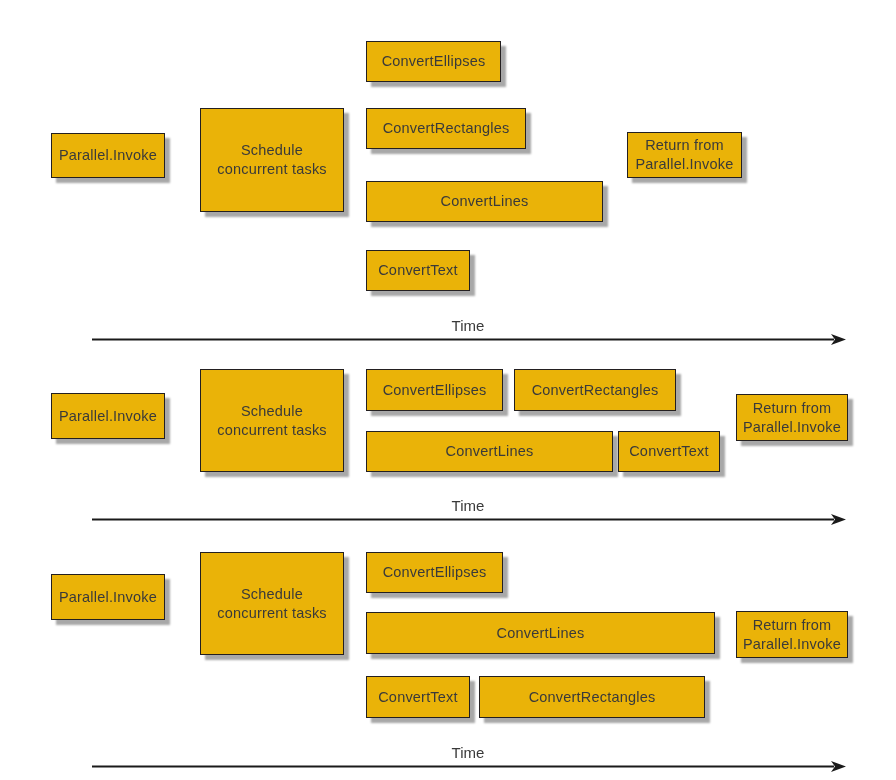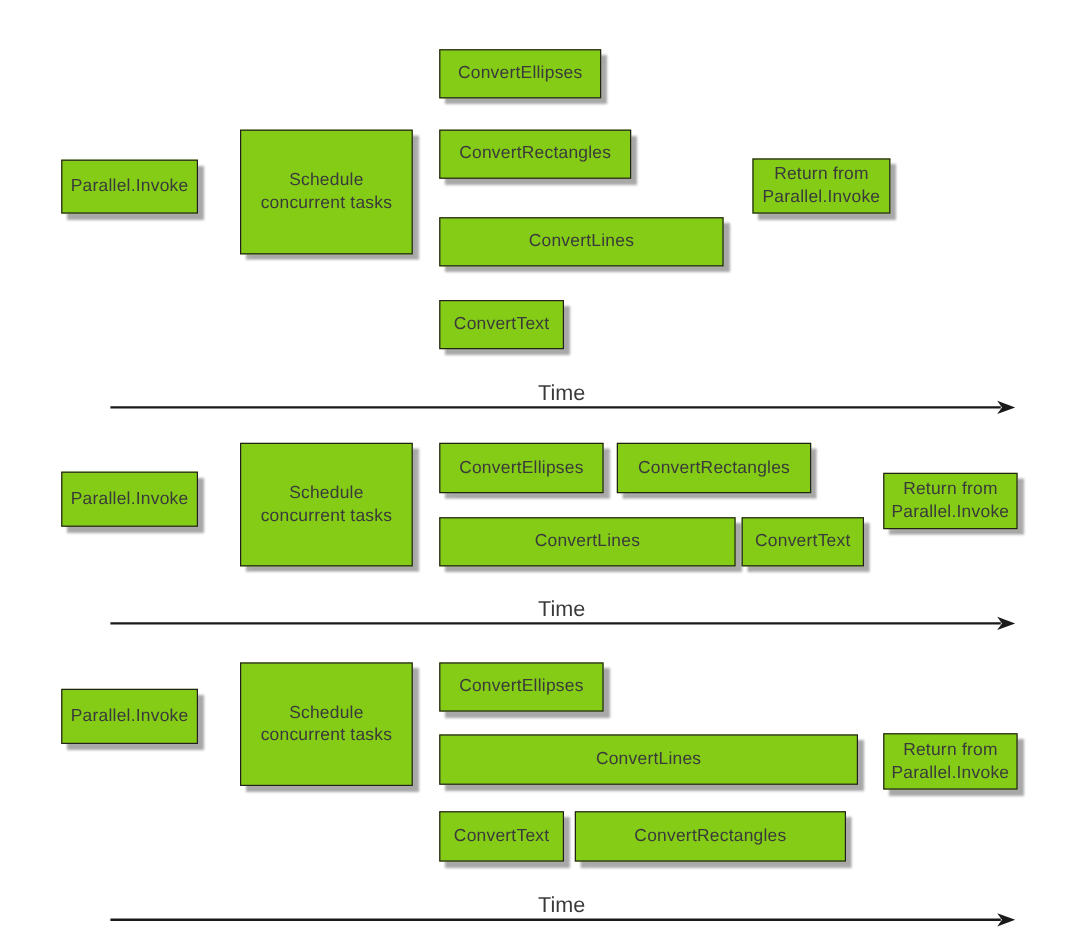--- a/index.html
+++ b/index.html
@@ -6,34 +6,34 @@
   html, body { background: #ffffff; }
   body {
     width: 896px; height: 780px;
     font-family: "Liberation Sans", sans-serif;
     position: relative; overflow: hidden;
     color: #3a3a3a;
   }
   .canvas { position: absolute; left: 0; top: 0; width: 896px; height: 780px; }
   .box {
     position: absolute;
-    background: #84cc16;
+    background: #eab308;
     border: 1.5px solid #231f20;
     box-shadow: 5px 5px 2px #a8a8a8;
     display: flex; flex-direction: column;
     align-items: center; justify-content: center;
     font-size: 14.5px; line-height: 19px;
     letter-spacing: 0.2px;
     text-align: center;
     white-space: nowrap;
   }
   .axis-label {
     position: absolute;
     width: 80px; text-align: center;
-    font-size: 18px; color: #3a3a3a;
+    font-size: 15px; color: #3a3a3a;
   }
   svg.arrow { position: absolute; display: block; overflow: visible; }
 </style>
 </head>
 <body>
 
 <div class="canvas">
 
   <div class="box" style="left:51px;top:133px;width:114px;height:45px">
     <span>Parallel.Invoke</span>

